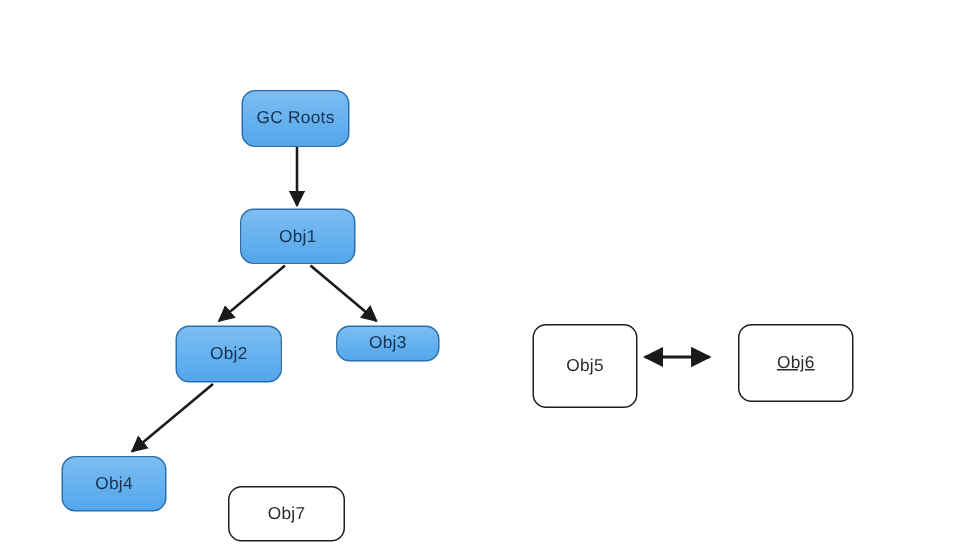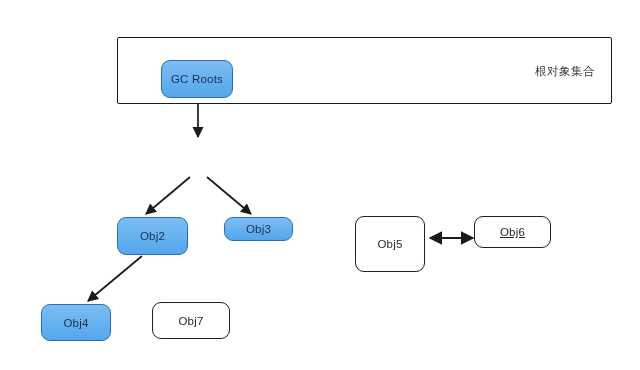--- a/index.html
+++ b/index.html
@@ -66,23 +66,23 @@
   .node.dead {
     background: #ffffff;
     border: 1.4px solid #1f1f1f;
     color: #2a2a2a;
   }
   #n-gcroots { left: 161px; top: 60px;  width: 72px; height: 38px; }
   #n-obj1    { left: 160px; top: 139px; width: 77px; height: 37px; }
   #n-obj2    { left: 105px; top: 217px; width: 71px; height: 38px; margin-left: 12px; }
   #n-obj3    { left: 224px; top: 217px; width: 69px; height: 24px; }
   #n-obj4    { left: 41px;  top: 304px; width: 70px; height: 37px; }
-  #n-obj7    { left: 152px; top: 302px; width: 78px; height: 37px; }
+  #n-obj7    { left: 152px; top: 324px; width: 78px; height: 37px; }
   #n-obj5    { left: 355px; top: 216px; width: 70px; height: 56px; }
-  #n-obj6    { left: 474px; top: 216px; width: 77px; height: 32px; text-decoration: underline; }
+  #n-obj6    { left: 492px; top: 216px; width: 77px; height: 52px; text-decoration: underline; }
 </style>
 </head>
 <body>
 
 <div id="canvas">
 
   <svg id="edges" viewBox="0 0 640 370" width="640" height="370">
     <defs>
       <marker id="arrow" viewBox="0 0 10 10" refX="9" refY="5" markerWidth="6.5" markerHeight="6.5" orient="auto-start-reverse">
         <path d="M 0 0 L 10 5 L 0 10 z" fill="#1a1a1a"></path>
@@ -96,28 +96,28 @@
 
     <line x1="190" y1="177" x2="146" y2="214" stroke="#1a1a1a" stroke-width="1.7" marker-end="url(#arrow)"></line>
 
     <line x1="207" y1="177" x2="251" y2="214" stroke="#1a1a1a" stroke-width="1.7" marker-end="url(#arrow)"></line>
 
     <line x1="142" y1="256" x2="88" y2="301" stroke="#1a1a1a" stroke-width="1.7" marker-end="url(#arrow)"></line>
 
     <line x1="430" y1="238" x2="473" y2="238" stroke="#1a1a1a" stroke-width="2.1" marker-end="url(#arrow)" marker-start="url(#arrow-start)"></line>
   </svg>
 
-  <div class="root-container">
-    <span class="container-label">根对象集合</span>
-  </div>
 
   <div class="node live" id="n-gcroots">
     <span>GC Roots</span>
   </div>
 
+  <div class="node live" id="n-obj1">
+    <span>Obj1</span>
+  </div>
 
   <div class="node live" id="n-obj2">
     <span>Obj2</span>
   </div>
 
   <div class="node live" id="n-obj3">
     <span>Obj3</span>
   </div>
 
   <div class="node live" id="n-obj4">

